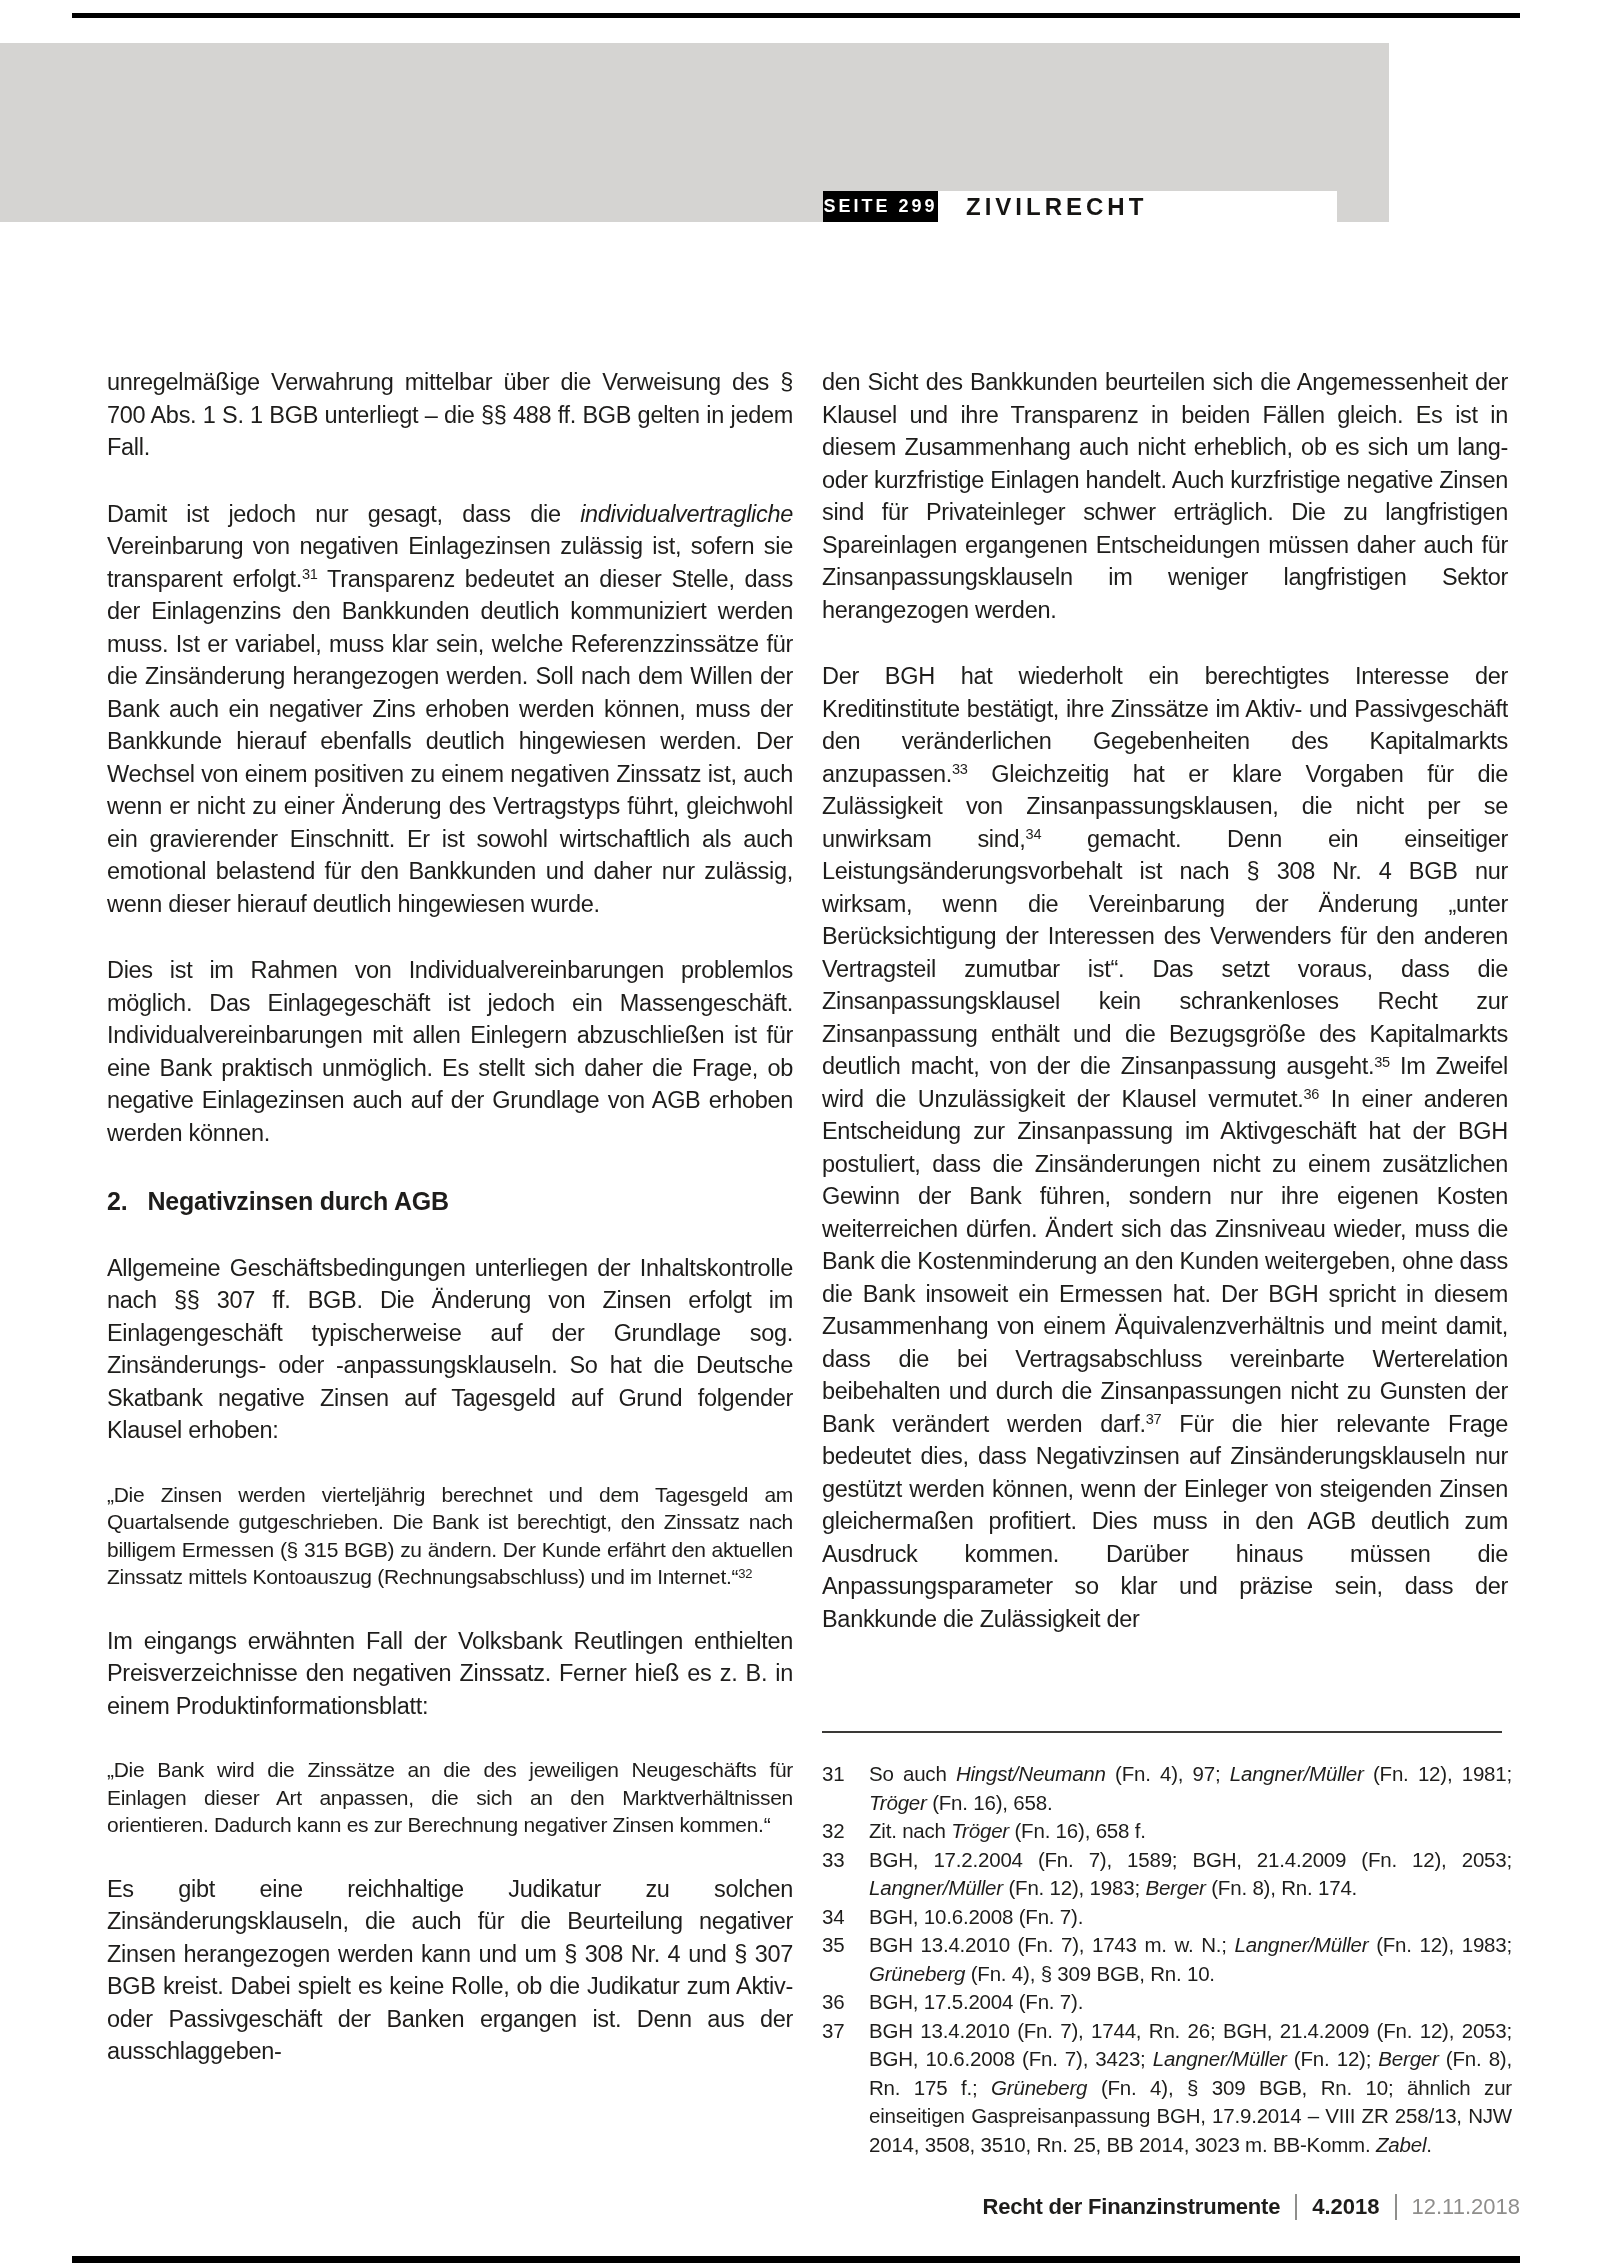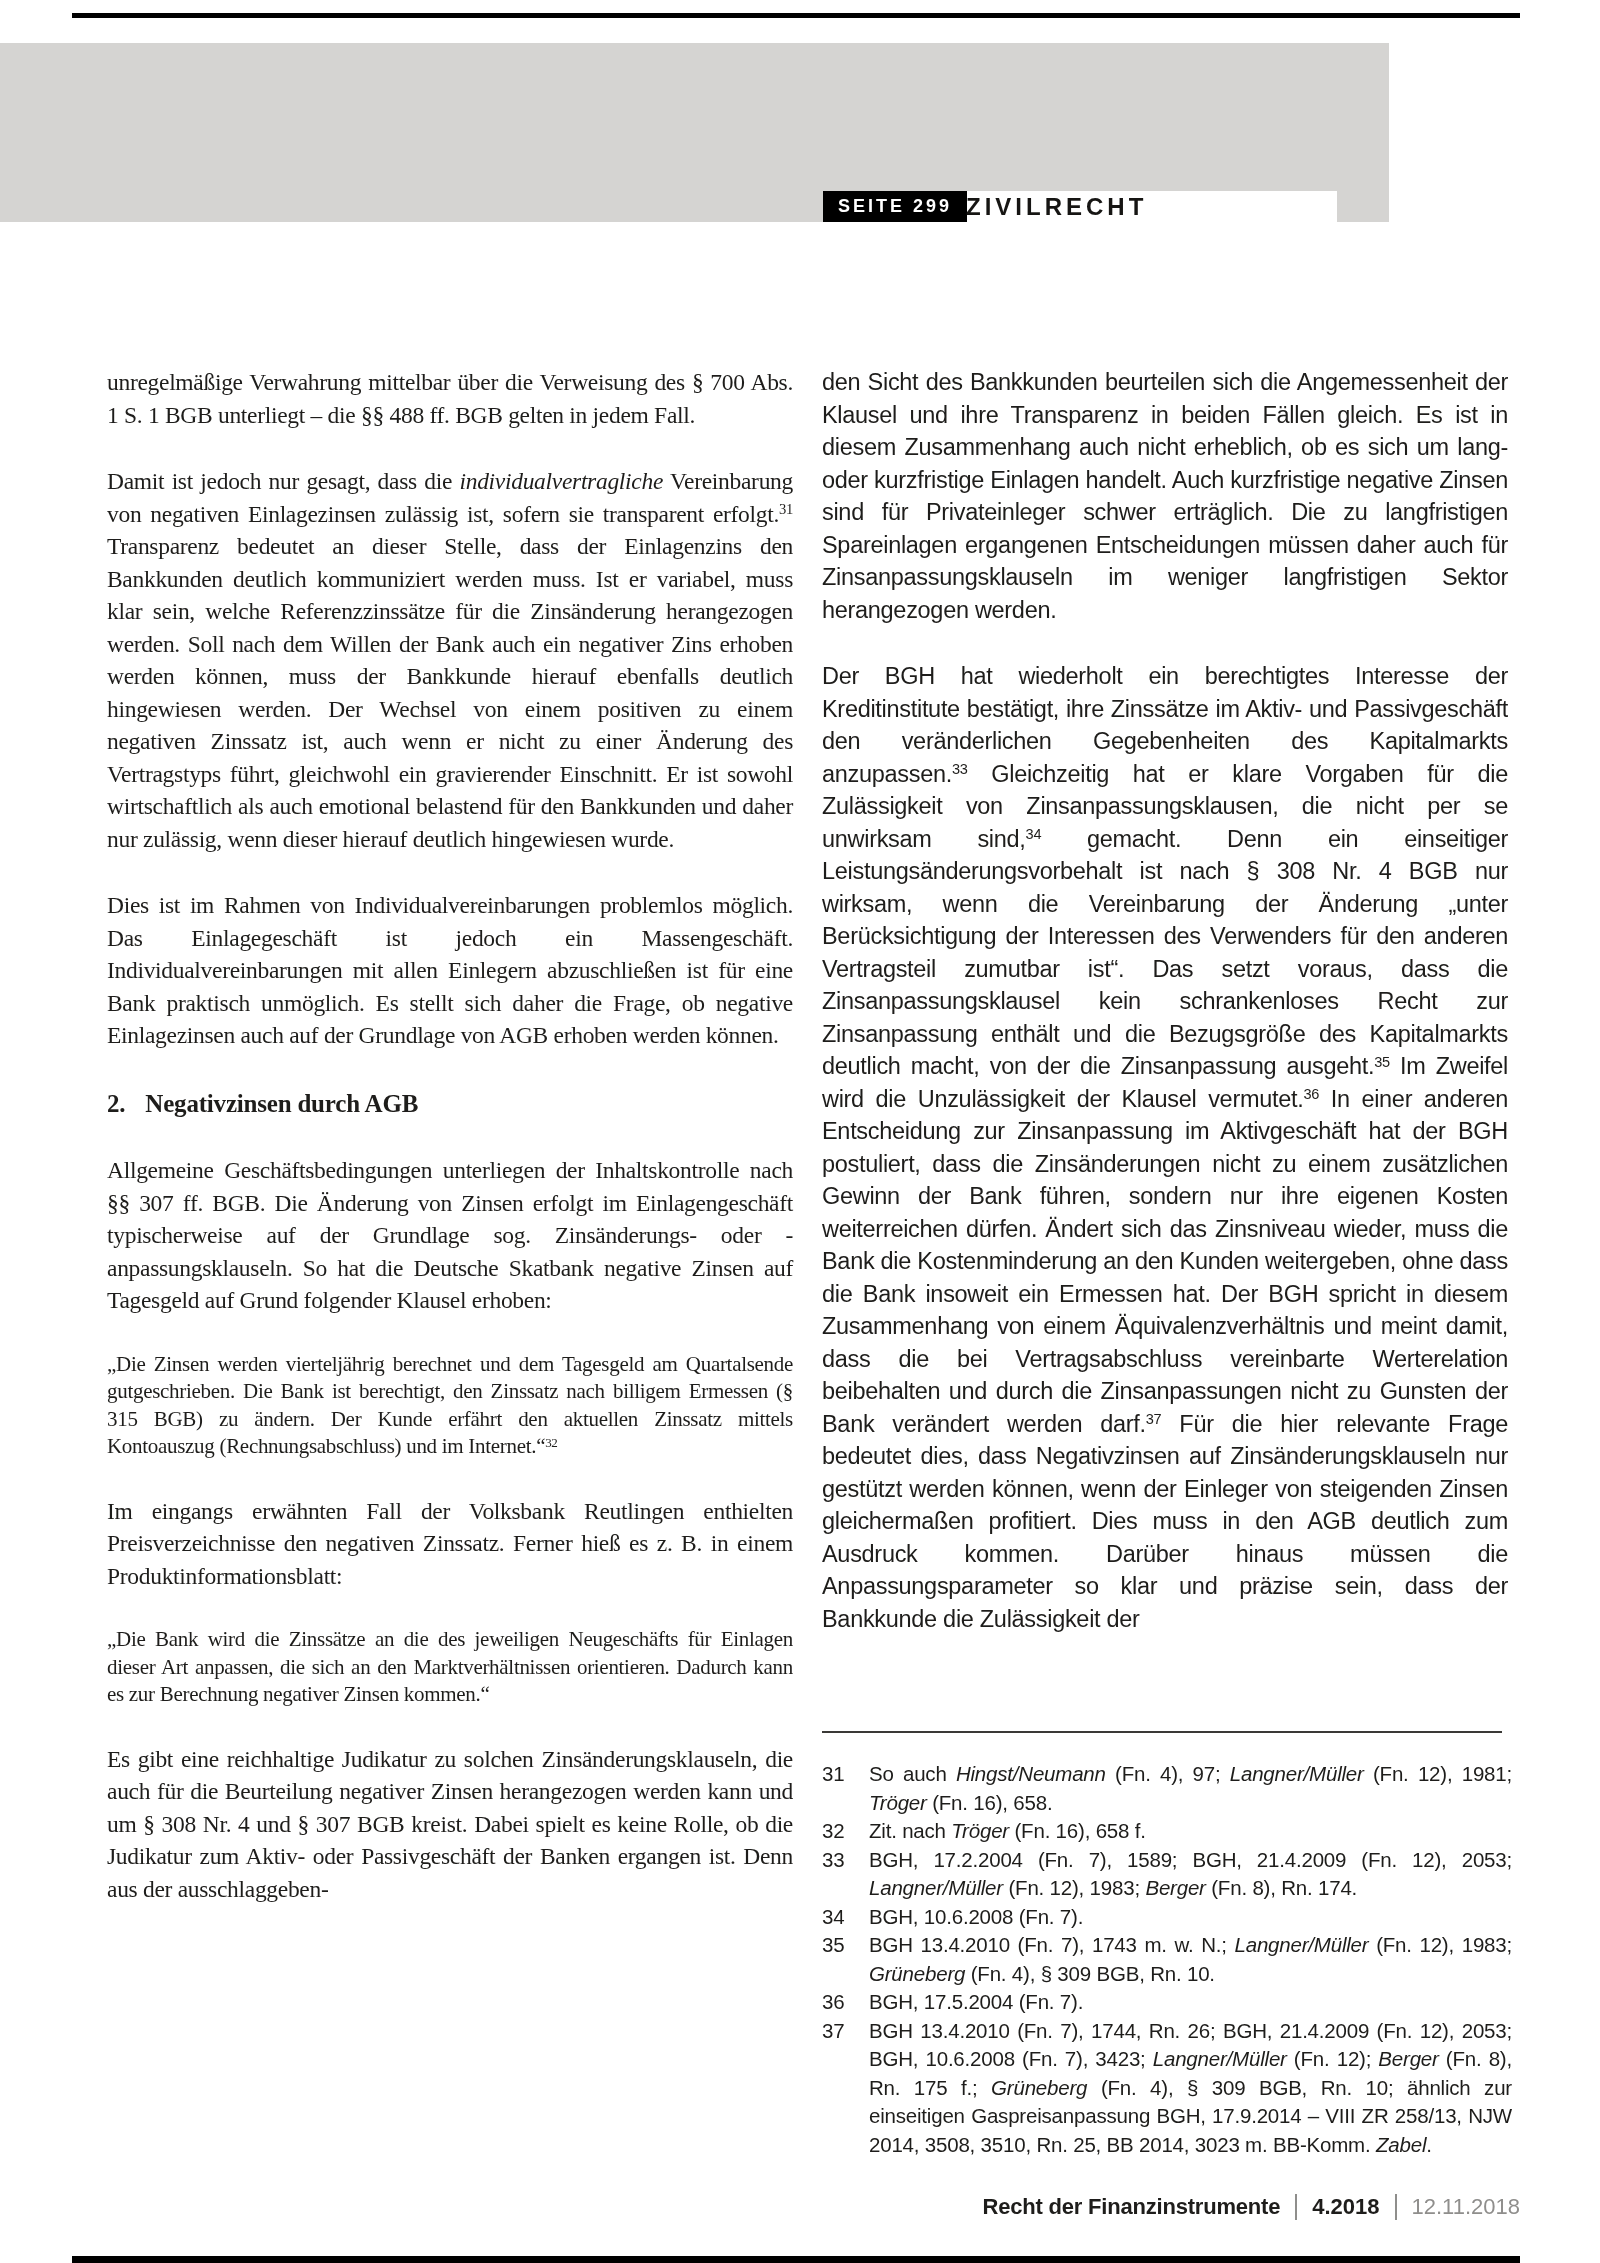--- a/index.html
+++ b/index.html
@@ -13,21 +13,21 @@
     overflow: hidden;
   }
   .abs { position: absolute; }
 
   
   .top-rule    { left: 72px;  top: 13px;  width: 1448px; height: 5px;  background: #000; }
   .band        { left: 0;     top: 43px;  width: 1389px; height: 148px; background: #d5d4d2; }
   .band-ext    { left: 0;     top: 191px; width: 823px;  height: 31px;  background: #d5d4d2; }
   .band-tab    { left: 1337px;top: 191px; width: 52px;   height: 31px;  background: #d5d4d2; }
   .seite-box   {
-    left: 823px; top: 191px; width: 144px; height: 31px;
+    left: 823px; top: 191px; width: 115px; height: 31px;
     background: #000; color: #fff;
     display: flex; align-items: center; justify-content: center;
     font-size: 18px; font-weight: bold; letter-spacing: 3px;
   }
   .zivilrecht  {
     left: 966px; top: 191px; height: 31px;
     display: flex; align-items: center;
     font-size: 24px; font-weight: bold; letter-spacing: 4px; color: #161513;
   }
   .subtitle {
@@ -37,21 +37,21 @@
 
   
   .col {
     width: 686px;
     font-size: 23.5px;
     line-height: 32.5px;
     letter-spacing: -0.3px;
     text-align: justify;
     color: #1e1d1b;
   }
-  .col-left  { left: 107px; top: 366px; font-family: Liberation Serif, serif; }
+  .col-left  { left: 107px; top: 366px; }
   .col-right { left: 822px; top: 366px; height: 1360px; overflow: hidden; }
   .col p { margin: 0; }
   .col p + p, .col .gap { margin-top: 34px; }
   .quote {
     margin-top: 32px;
     font-size: 21px;
     line-height: 27.5px;
   }
   .quote + p, .heading + p { margin-top: 32px; }
   .col p + .heading { margin-top: 36px; }

